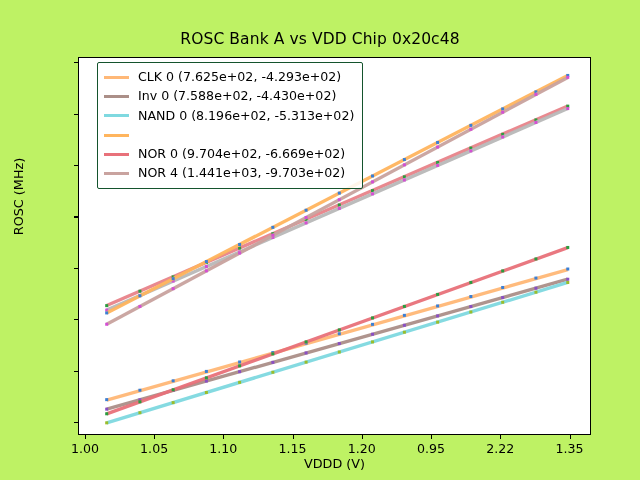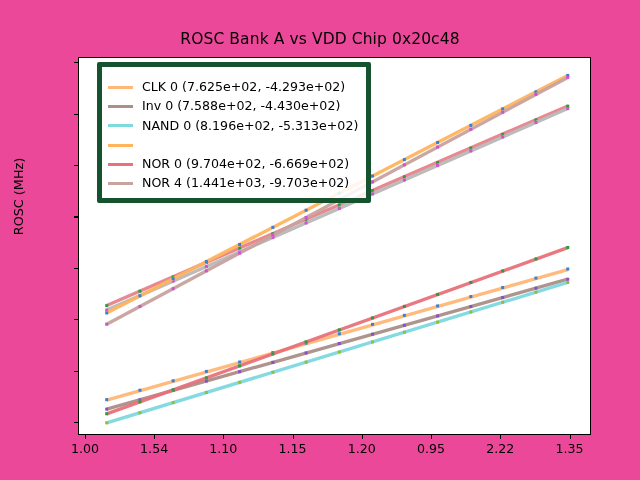--- a/index.html
+++ b/index.html
@@ -1,21 +1,21 @@
 <!DOCTYPE html>
 <html><head>
 <meta charset="utf-8">
 <style>
   html,body{margin:0;padding:0;}
   body{
     width:640px;height:480px;background:#ffffff;
     font-family:"DejaVu Sans","Liberation Sans",sans-serif;
     overflow:hidden;
   }
-  #fig{position:relative;width:640px;height:480px;background:#ec4899;}
+  #fig{position:relative;width:640px;height:480px;background:#bef264;}
 
   #title{
     position:absolute;left:0;top:30px;width:640px;
     text-align:center;font-size:15.5px;color:#000;
     letter-spacing:0.1px;
   }
 
   
   #axes{
     position:absolute;left:78px;top:57px;
@@ -39,23 +39,23 @@
   }
   #ylabel{
     position:absolute;left:-52px;top:189px;width:140px;
     text-align:center;font-size:12.8px;color:#000;
     transform:rotate(-90deg);transform-origin:center center;
   }
 
   
   #legend{
     position:absolute;left:97px;top:62px;
-    border:5px solid #14532d;background:rgba(255,255,255,0.86);
+    border:1px solid #14532d;background:rgba(255,255,255,0.86);
     border-radius:2px;
-    padding:11px 8px 5px 6px;
+    padding:5px 8px 5px 6px;
     box-sizing:border-box;
   }
   .legend-row{display:flex;align-items:center;height:19.2px;}
   .legend-swatch{
     width:25px;height:0;border-top-width:3.2px;border-top-style:solid;
     margin-right:9px;flex:0 0 25px;
   }
   .legend-text{font-size:12.6px;color:#000;white-space:nowrap;line-height:1;}
 </style>
 </head>
@@ -221,35 +221,36 @@
       <div class="tickmark-y" style="top: 267.857px;"></div>
       <div class="tickmark-y" style="top: 216.429px;"></div>
       <div class="tickmark-y" style="top: 165px;"></div>
       <div class="tickmark-y" style="top: 113.571px;"></div>
       <div class="tickmark-y" style="top: 62.1429px;"></div>
     </div>
   <div id="xtick-holder">
       <div class="tickmark-x" style="left: 84.9231px;"></div>
       <div class="xtick-lbl" style="left: 84.9231px;">1.00</div>
       <div class="tickmark-x" style="left: 154.154px;"></div>
-      <div class="xtick-lbl" style="left: 154.154px;">1.54</div>
+      <div class="xtick-lbl" style="left: 154.154px;">1.05</div>
       <div class="tickmark-x" style="left: 223.385px;"></div>
       <div class="xtick-lbl" style="left: 223.385px;">1.10</div>
       <div class="tickmark-x" style="left: 292.615px;"></div>
       <div class="xtick-lbl" style="left: 292.615px;">1.15</div>
       <div class="tickmark-x" style="left: 361.846px;"></div>
       <div class="xtick-lbl" style="left: 361.846px;">1.20</div>
       <div class="tickmark-x" style="left: 431.077px;"></div>
       <div class="xtick-lbl" style="left: 431.077px;">0.95</div>
       <div class="tickmark-x" style="left: 500.308px;"></div>
       <div class="xtick-lbl" style="left: 500.308px;">2.22</div>
       <div class="tickmark-x" style="left: 569.538px;"></div>
       <div class="xtick-lbl" style="left: 569.538px;">1.35</div>
     </div>
 
+  <div id="xlabel">VDDD (V)</div>
   <div id="ylabel">ROSC (MHz)</div>
 
   <div id="legend">
       <div class="legend-row">
         <span class="legend-swatch" style="border-top-color: rgb(255, 184, 119);"></span>
         <span class="legend-text">CLK 0 (7.625e+02, -4.293e+02)</span>
       </div>
       <div class="legend-row">
         <span class="legend-swatch" style="border-top-color: rgb(171, 143, 136);"></span>
         <span class="legend-text">Inv 0 (7.588e+02, -4.430e+02)</span>

